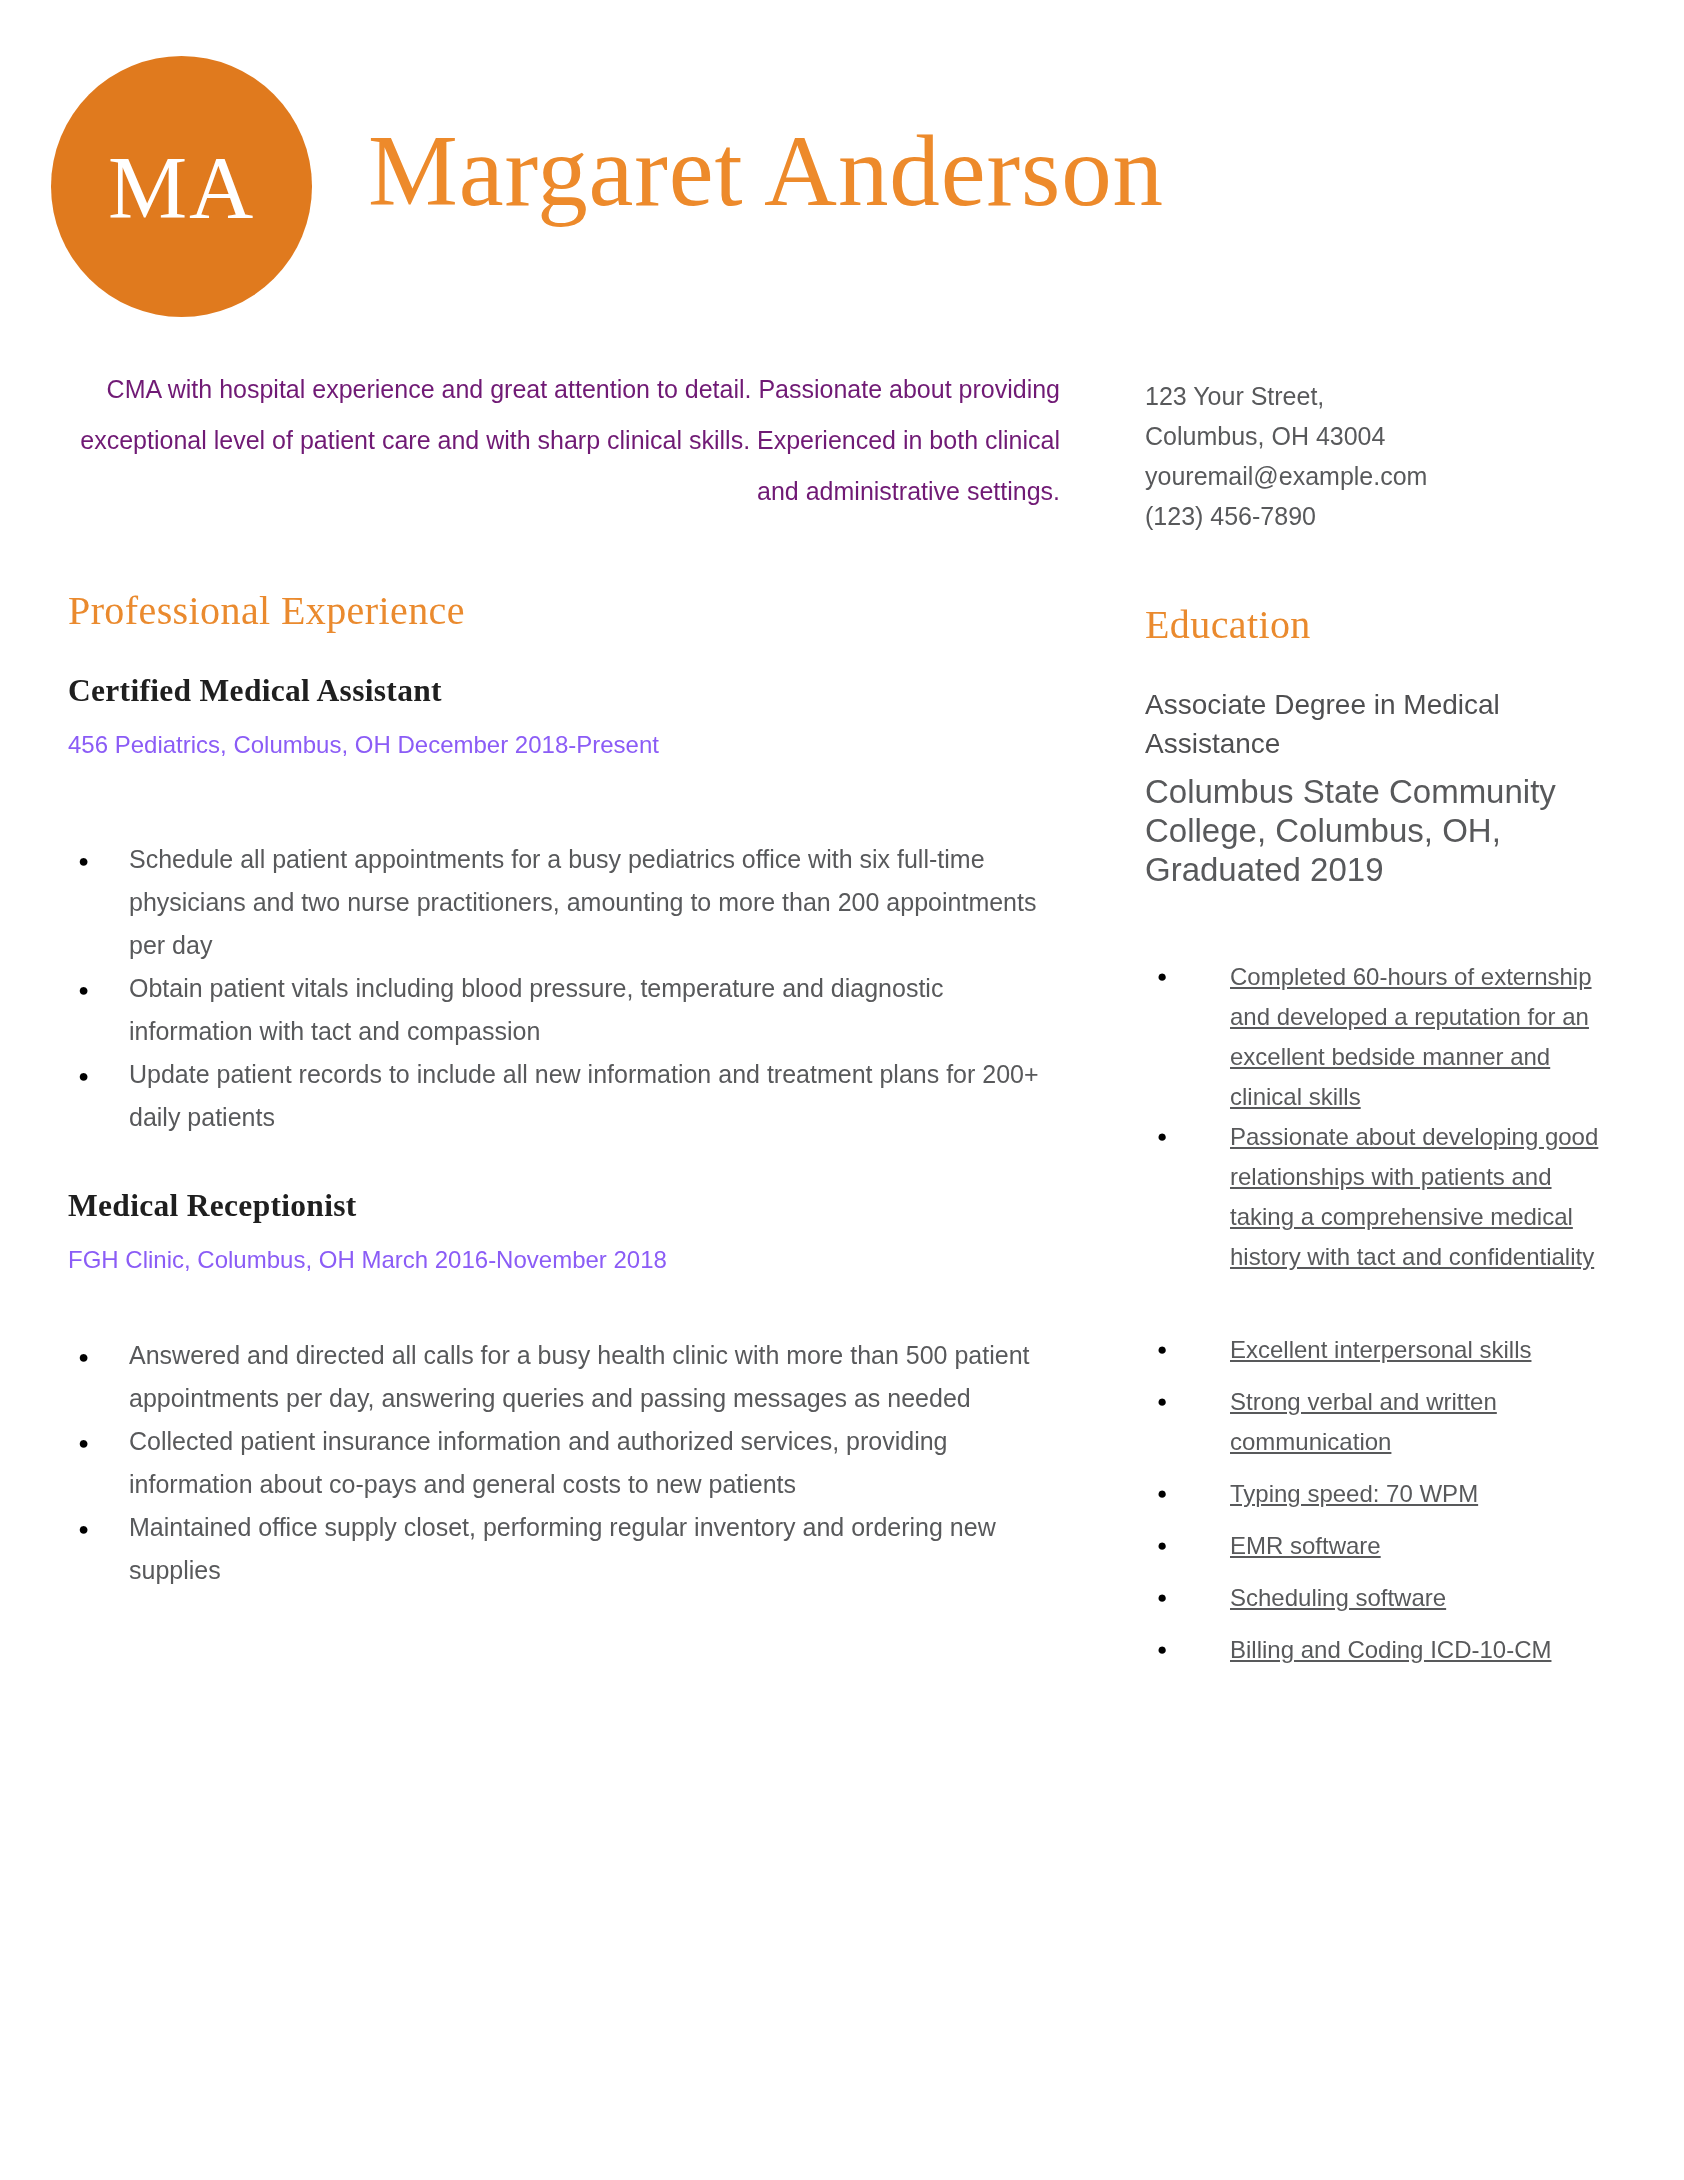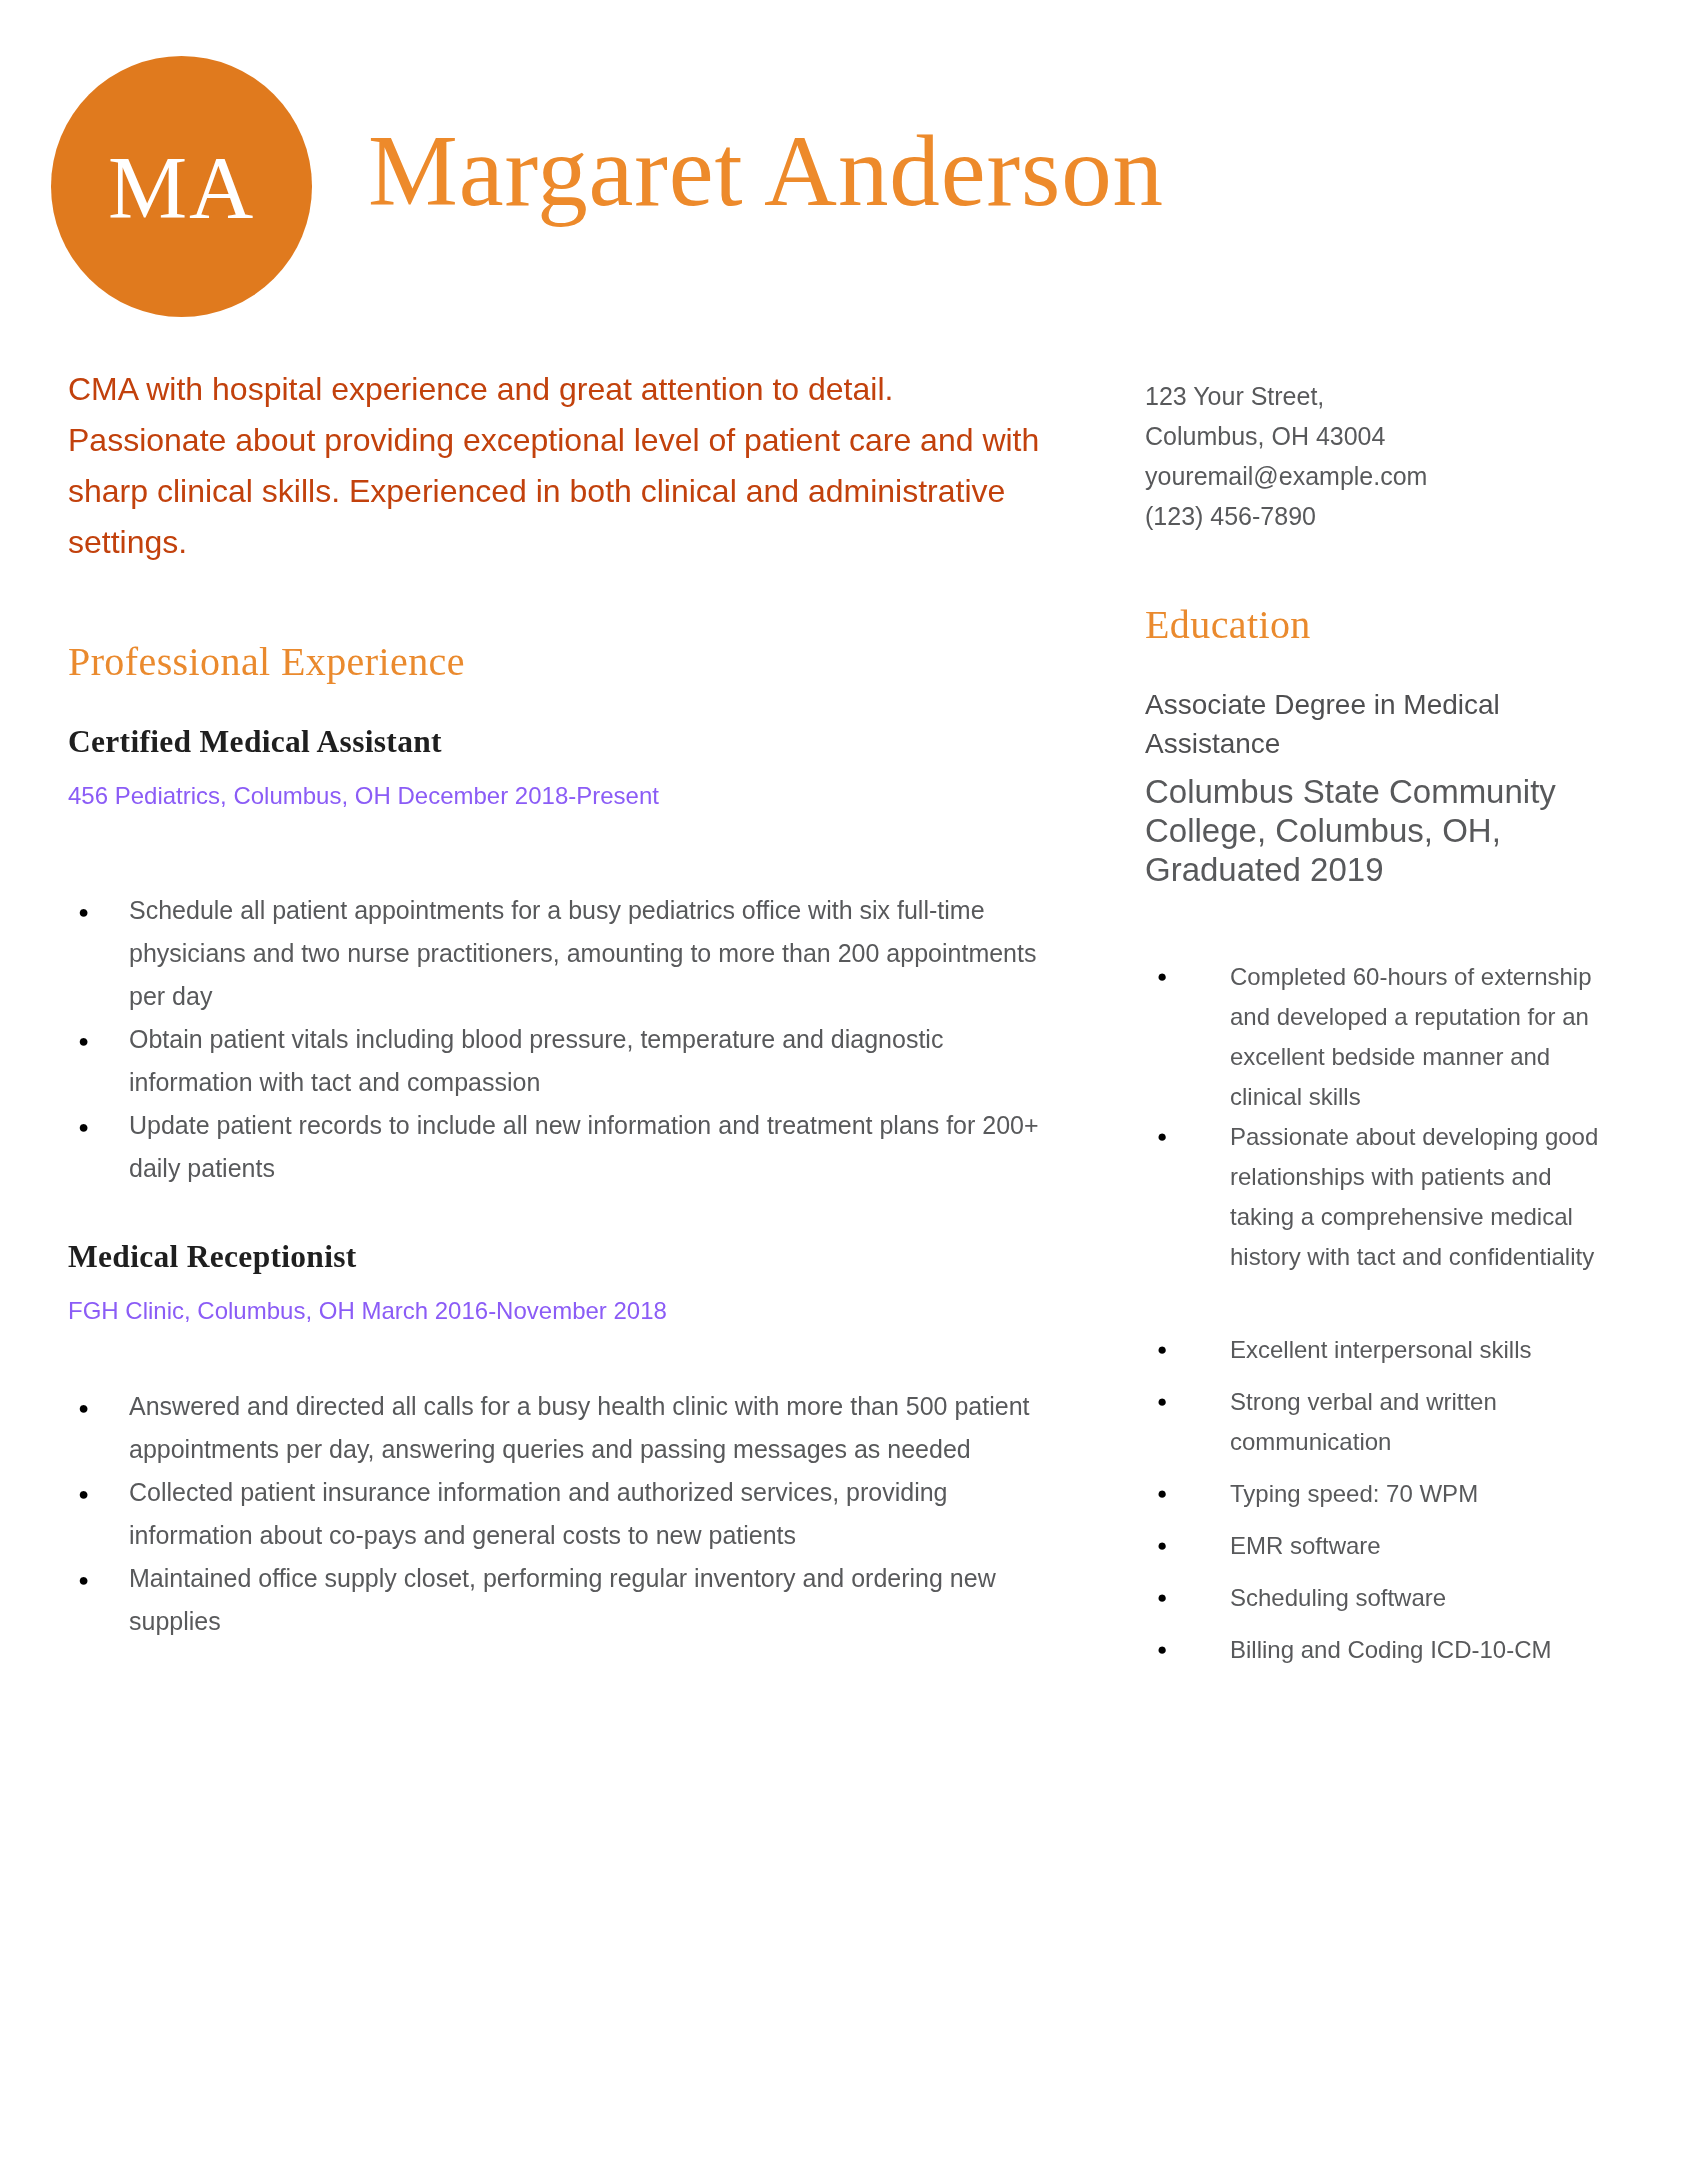--- a/index.html
+++ b/index.html
@@ -48,23 +48,24 @@
   .columns {
     display: flex;
     padding: 0 68px 0 68px;
     margin-top: 47px;
   }
   .col-left { width: 992px; flex: 0 0 auto; }
   .col-right { width: 468px; flex: 0 0 auto; margin-left: 85px; }
 
   
   .summary {
-    font-size: 32px;
+    font-size: 25px;
     line-height: 51px;
-    color: #c2410c;
+    color: #701a75;
+    text-align: right;
   }
   .section-heading {
     font-family: "Liberation Serif", serif;
     font-weight: 400;
     font-size: 40px;
     color: #ea8a2e;
     letter-spacing: 0.4px;
   }
   .col-left .section-heading { margin-top: 70px; }
   .job-title {
@@ -120,20 +121,21 @@
     font-size: 33px;
     line-height: 39px;
     color: #58595b;
     margin-top: 8.5px;
   }
   .col-right ul.bullets { margin-top: 68px; }
   .col-right ul.bullets li {
     padding-left: 85px;
     font-size: 24px;
     line-height: 40px;
+    text-decoration: underline;
   }
   .col-right ul.bullets li::before { left: 12px; font-size: 17px; top: 0.9px; }
   .col-right ul.bullets.skills { margin-top: 53px; }
   .col-right ul.bullets.skills li { margin-bottom: 12px; }
 </style>
 </head>
 <body>
 
 <div class="page">
 

